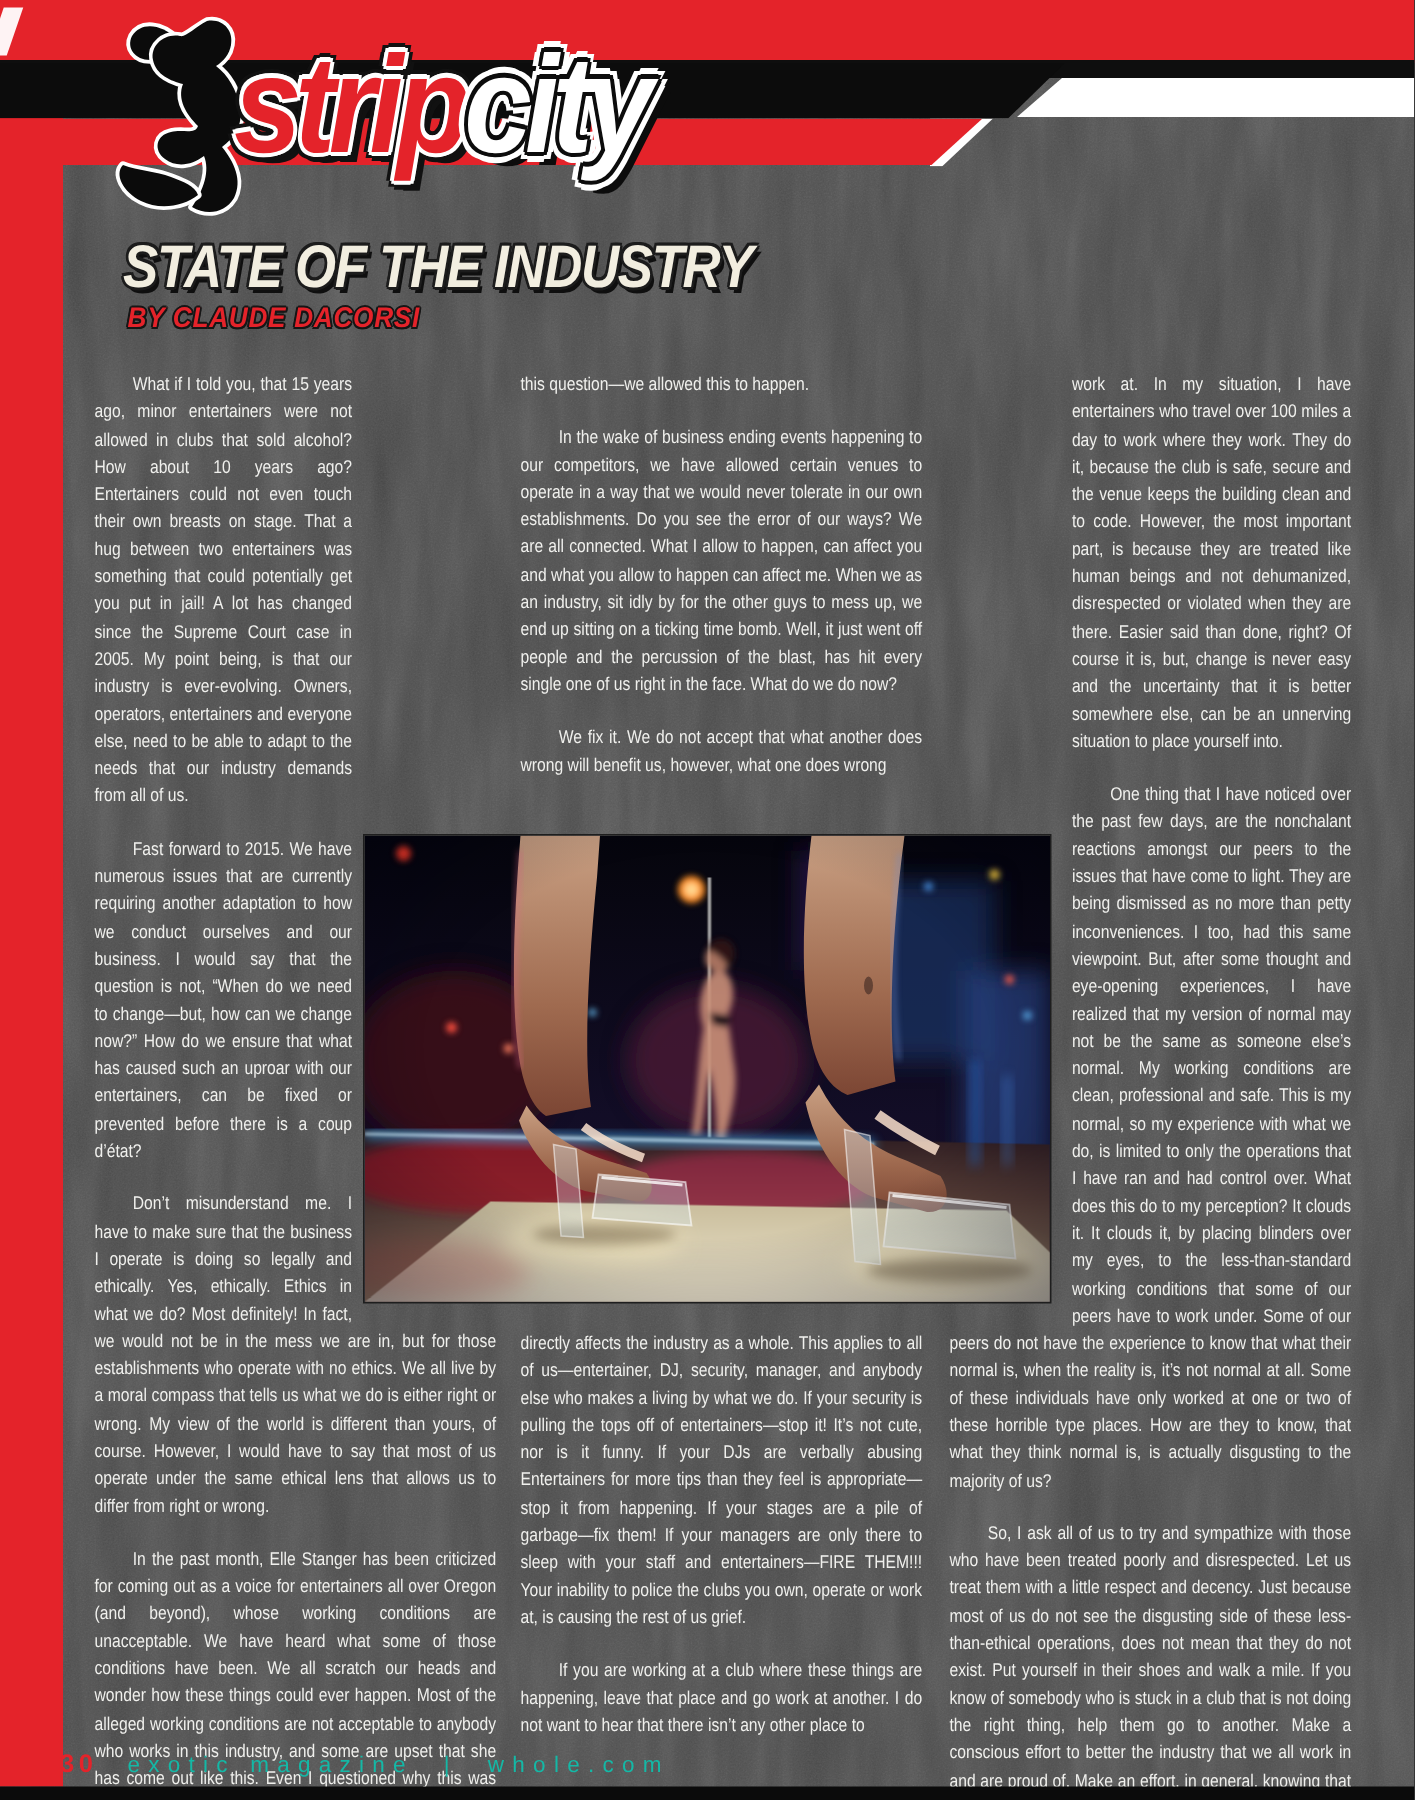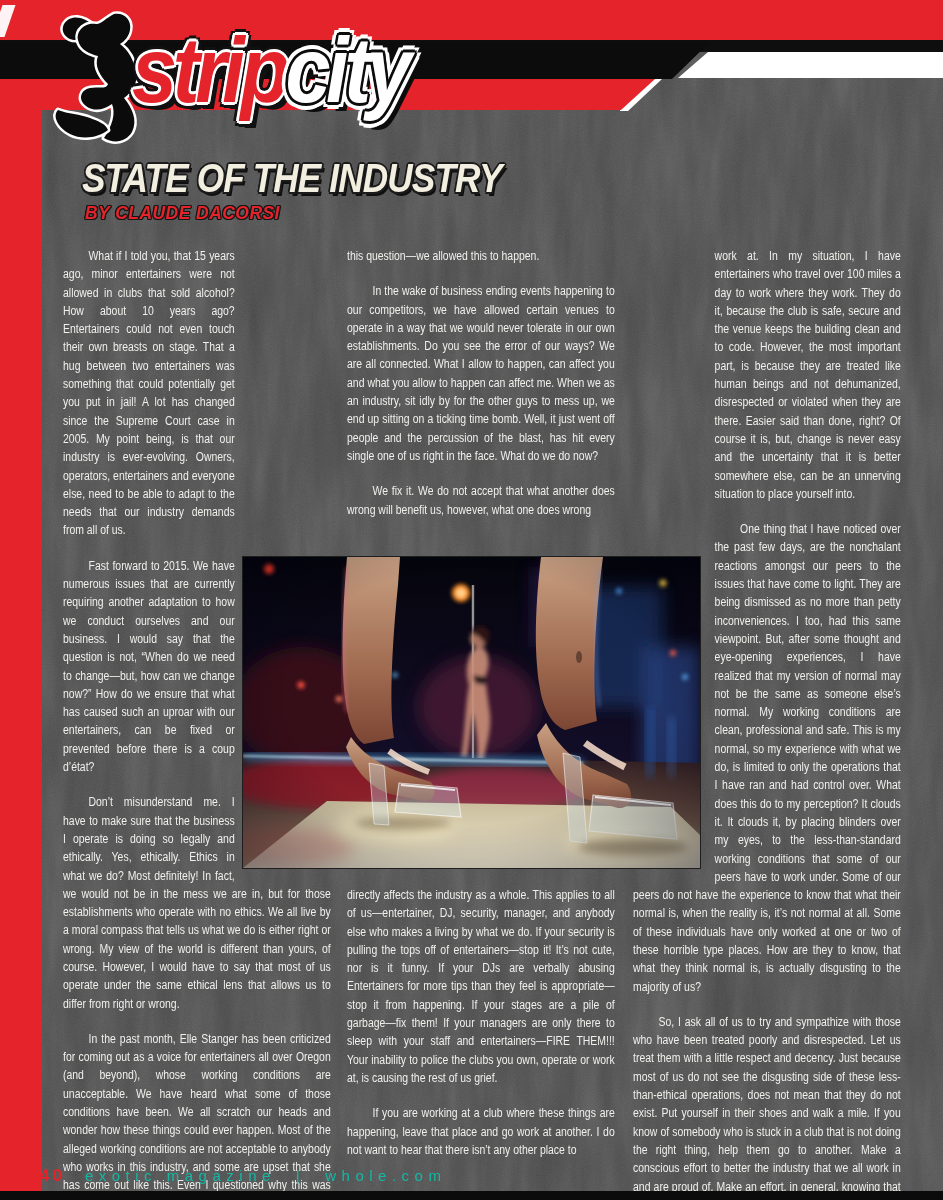--- a/index.html
+++ b/index.html
@@ -17,21 +17,21 @@
       clip-path:polygon(30px 0,100% 0,100% 100%,0 100%);}
   #hdr-white-edge{left:0;top:79px;width:662px;height:32px;background:#ffffff;z-index:6;
       clip-path:polygon(calc(100% - 42px) 0,100% 0,calc(100% - 34px) 100%,calc(100% - 42px) 100%);}
   #hdr-red-band{left:0;top:79px;width:655px;height:31px;background:#e4232a;z-index:7;
       clip-path:polygon(0 0,100% 0,calc(100% - 34px) 100%,0 100%);}
   #white-sliver{left:-3px;top:5px;width:13px;height:32px;background:#fff;z-index:6;
       transform:skewX(-19deg);opacity:.95;}
   #left-red-bar{left:0;top:42px;width:42px;height:1149px;background:#e4232a;z-index:4;}
   #bottom-black{left:0;top:1191px;width:943px;height:9px;background:#0b0b0b;z-index:11;}
   
-  #logo{left:28px;top:10px;width:560px;height:138px;z-index:10;}
+  #logo{left:52px;top:10px;width:560px;height:138px;z-index:10;}
   #logo-woman{position:absolute;left:0;top:-2px;}
   #logo-text{position:absolute;left:104px;top:14px;font-size:92px;line-height:1;
       font-weight:bold;font-style:italic;letter-spacing:-5px;white-space:nowrap;
       transform:scaleX(.88);transform-origin:left top;}
   #logo-strip{color:#e4232a;
       text-shadow:
         3px 0 #fff,-3px 0 #fff,0 3px #fff,0 -3px #fff,
         2.2px 2.2px #fff,-2.2px 2.2px #fff,2.2px -2.2px #fff,-2.2px -2.2px #fff,
         6px 0 #111,-6px 0 #111,0 6px #111,0 -6px #111,
         4.5px 4.5px #111,-4.5px 4.5px #111,4.5px -4.5px #111,-4.5px -4.5px #111,
@@ -251,19 +251,19 @@
       <path d="M357,12 C352,60 351,110 356,150" stroke="#7a9ae0" stroke-width="3" opacity="0.45" filter="url(#f2)" fill="none"></path>
       <path d="M320,196 L337,200 L344,286 L327,284 Z" fill="rgba(215,240,255,0.30)" stroke="rgba(255,255,255,0.55)" stroke-width="1"></path>
       <path d="M350,238 L430,246 L434,282 L346,274 Z" fill="rgba(215,240,255,0.32)" stroke="rgba(255,255,255,0.6)" stroke-width="1.2"></path>
       <path d="M352,240 L428,248" stroke="rgba(255,255,255,0.8)" stroke-width="2"></path>
       <path d="M342,186 C356,196 370,204 382,210" stroke="rgba(250,225,205,0.85)" stroke-width="7" fill="none"></path>
       <rect width="457" height="311" fill="url(#pvig)"></rect>
     </svg>
   </div>
 
   <div class="abs" id="footer">
-    <span id="page-number">40</span>
+    <span id="page-number">30</span>
     <span class="footer-text">exotic magazine</span>
     <span class="footer-text">|</span>
     <span class="footer-text">whole.com</span>
   </div>
 
 </div>
 
 </body></html>

